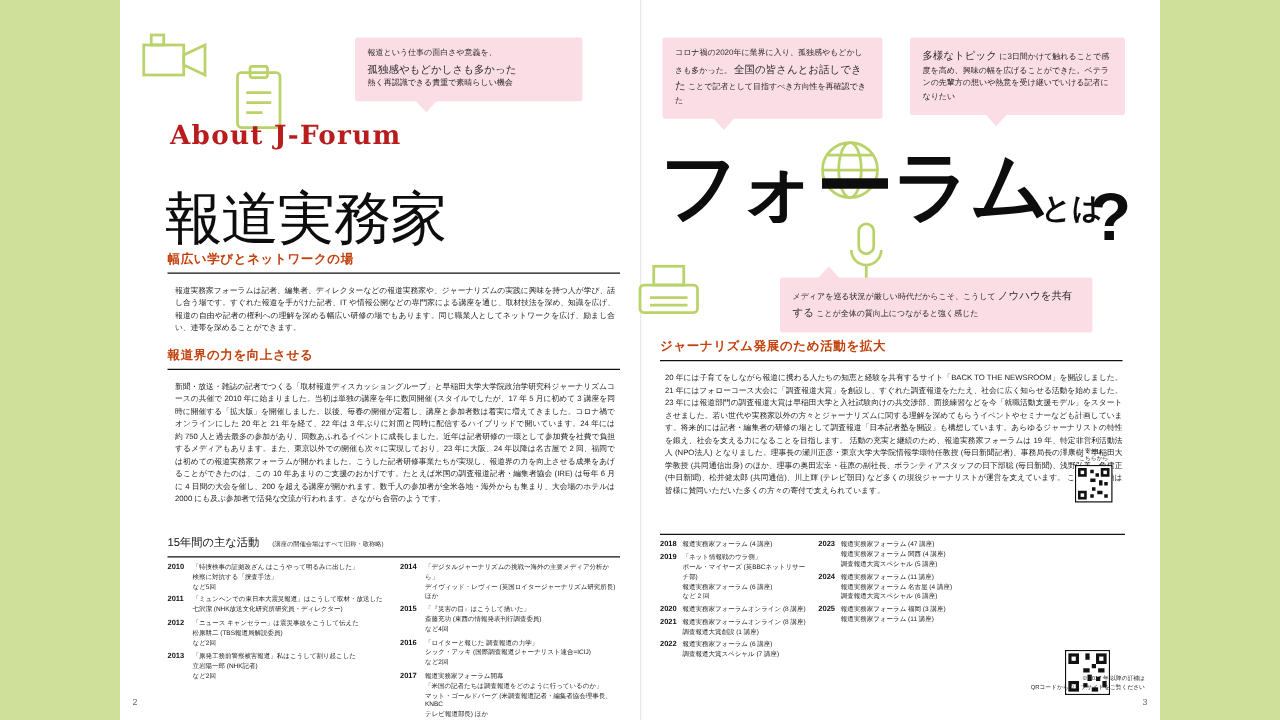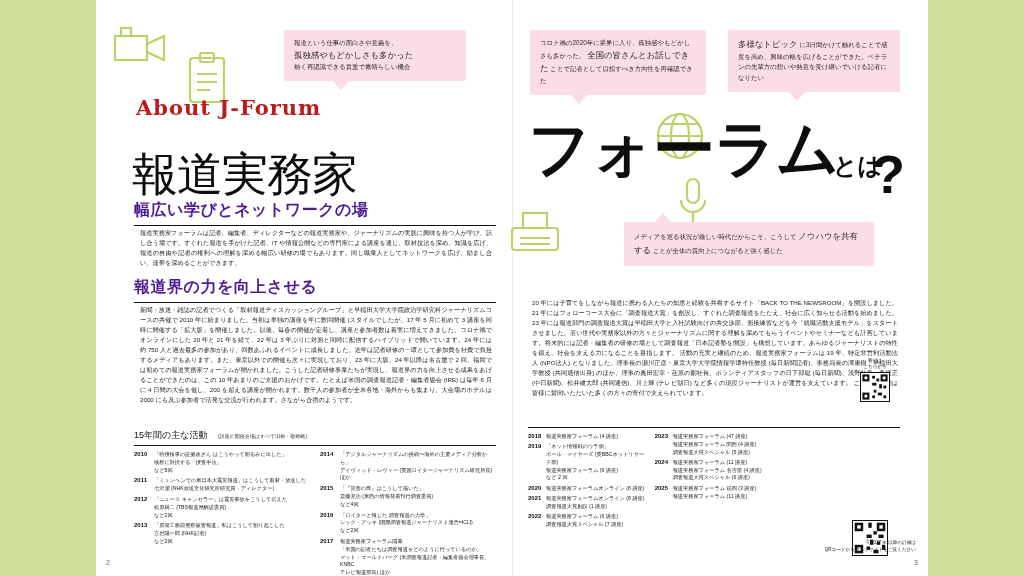--- a/index.html
+++ b/index.html
@@ -28,21 +28,21 @@
     position:absolute; bottom:10px; font-size:7px; color:#666;
   }
   .pg-num.l { left:106px; }
   .pg-num.r { right:106px; }
 
   
   .body-text {
     font-size:6.2px; line-height:1.62; color:#222; text-align:justify;
   }
   .sec-head {
-    font-size:16px; font-weight:bold; color:#4c1d95; letter-spacing:0.5px;
+    font-size:10px; font-weight:bold; color:#c2410c; letter-spacing:0.5px;
   }
   .rule {
     height:1px; background:#111; width:100%;
   }
 
   
   .about-eng {
     position:absolute; left:136px; top:95px;
     font-size:21px; font-weight:bold; letter-spacing:1px;
     color:#b91c1c;
@@ -274,20 +274,24 @@
 テレビ報道部長) ほか</div>
         </div>
       </div>
     </div>
   </div>
 
   <div class="big-title-r">フォーラム</div>
   <div class="title-r-suffix">とは</div>
   <div class="title-r-q">?</div>
 
+  <div class="sub-head-r">
+    <div class="sec-head">ジャーナリズム発展のため活動を拡大</div>
+    <div class="rule" style="margin-top:4px;"></div>
+  </div>
   <div class="body-text para-r">20 年には子育てをしながら報道に携わる人たちの知恵と経験を共有するサイト「BACK TO THE NEWSROOM」を開設しました。21 年にはフォローコース大会に「調査報道大賞」を創設し、すぐれた調査報道をたたえ、社会に広く知らせる活動を始めました。23 年には報道部門の調査報道大賞は早稲田大学と入社試験向けの共交渉部、面接練習などを今「就職活動支援モデル」をスタートさせました。若い世代や実務家以外の方々とジャーナリズムに関する理解を深めてもらうイベントやセミナーなども計画しています。将来的には記者・編集者の研修の場として調査報道「日本記者塾を開設」も構想しています。あらゆるジャーナリストの特性を鍛え、社会を支える力になることを目指します。 活動の充実と継続のため、報道実務家フォーラムは 19 年、特定非営利活動法人 (NPO法人) となりました。理事長の瀬川正彦・東京大学大学院情報学環特任教授 (毎日新聞記者)、事務局長の澤康樹・早稲田大学教授 (共同通信出身) のほか、理事の奥田宏幸・荏原の副社長、ボランティアスタッフの日下部聡 (毎日新聞)、浅野弘美、角建正 (中日新聞)、松井健太郎 (共同通信)、川上輝 (テレビ朝日) など多くの現役ジャーナリストが運営を支えています。 こうした活動は皆様に賛同いただいた多くの方々の寄付で支えられています。</div>
 
   <div class="awards-wrap">
     <div class="hist-rule"></div>
     <div class="aw-cols">
       <div class="aw-col">
         <div class="aw-item">
           <div class="aw-year">2018</div>
           <div class="aw-lines" style="white-space:pre-line">報道実務家フォーラム (4 講座)</div>
         </div>

